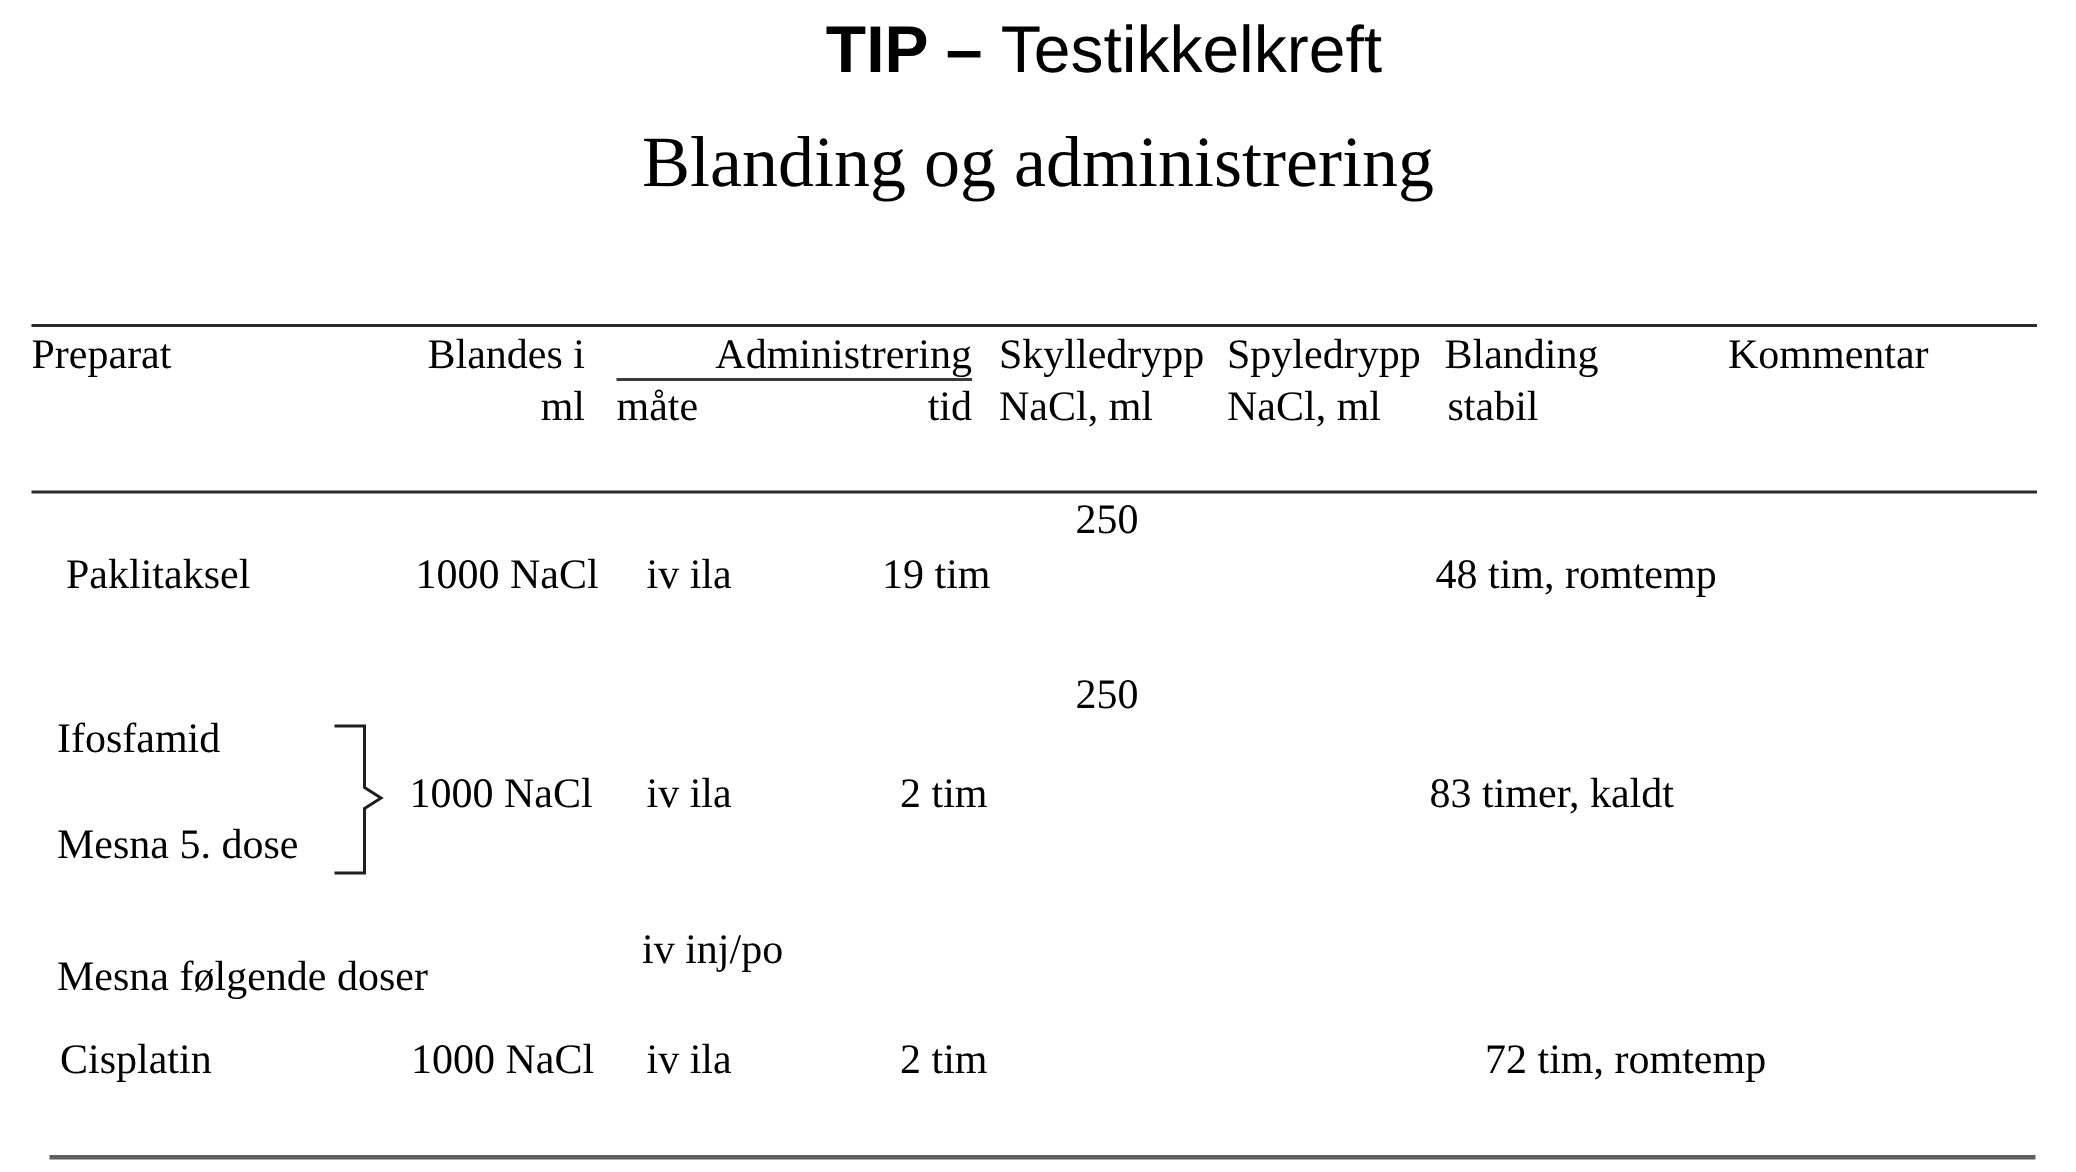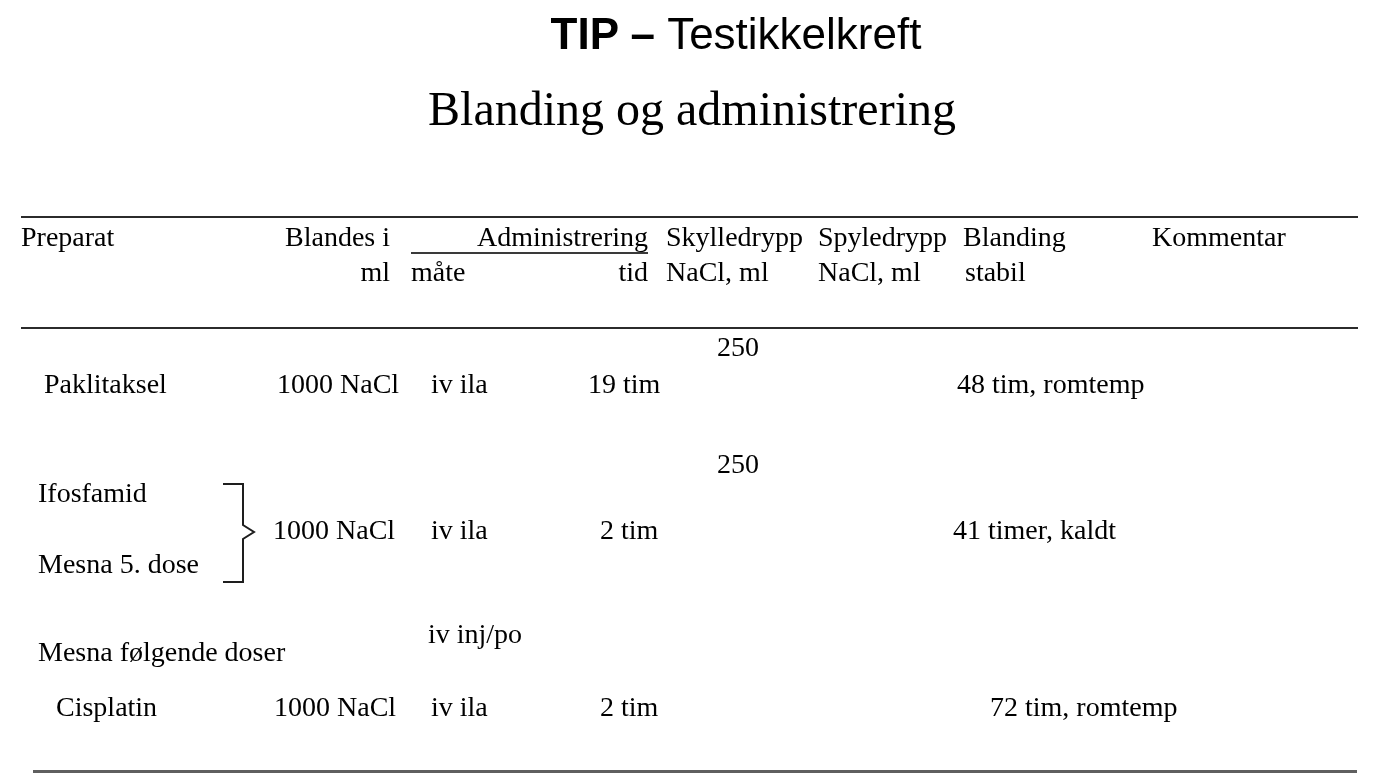--- a/index.html
+++ b/index.html
@@ -106,29 +106,29 @@
     <span class="cell" style="left:38px;  top:476px;">Ifosfamid</span>
     <span class="cell" style="left:38px;  top:547px;">Mesna 5. dose</span>
 
     <svg class="bracket-svg" width="40" height="104" viewBox="0 0 40 104">
       <polyline points="3,3 23,3 23,44 34,51 23,58 23,101 3,101" fill="none" stroke="#1e1e1e" stroke-width="2"></polyline>
     </svg>
 
     <span class="cell" style="left:273px; top:513px;">1000 NaCl</span>
     <span class="cell" style="left:431px; top:513px;">iv ila</span>
     <span class="cell" style="left:600px; top:513px;">2 tim</span>
-    <span class="cell" style="left:953px; top:513px;">41 timer, kaldt</span>
+    <span class="cell" style="left:953px; top:513px;">83 timer, kaldt</span>
   </div>
 
   <div>
     <span class="cell" style="left:38px;  top:617px;margin-top:18px;">Mesna følgende doser</span>
     <span class="cell" style="left:428px; top:617px;">iv inj/po</span>
   </div>
 
   <div>
-    <span class="cell" style="left:56px;  top:690px;">Cisplatin</span>
+    <span class="cell" style="left:40px;  top:690px;">Cisplatin</span>
     <span class="cell" style="left:274px; top:690px;">1000 NaCl</span>
     <span class="cell" style="left:431px; top:690px;">iv ila</span>
     <span class="cell" style="left:600px; top:690px;">2 tim</span>
     <span class="cell" style="left:955px; top:690px;margin-left:35px;">72 tim, romtemp</span>
   </div>
 
 </div>
 
 </body></html>

